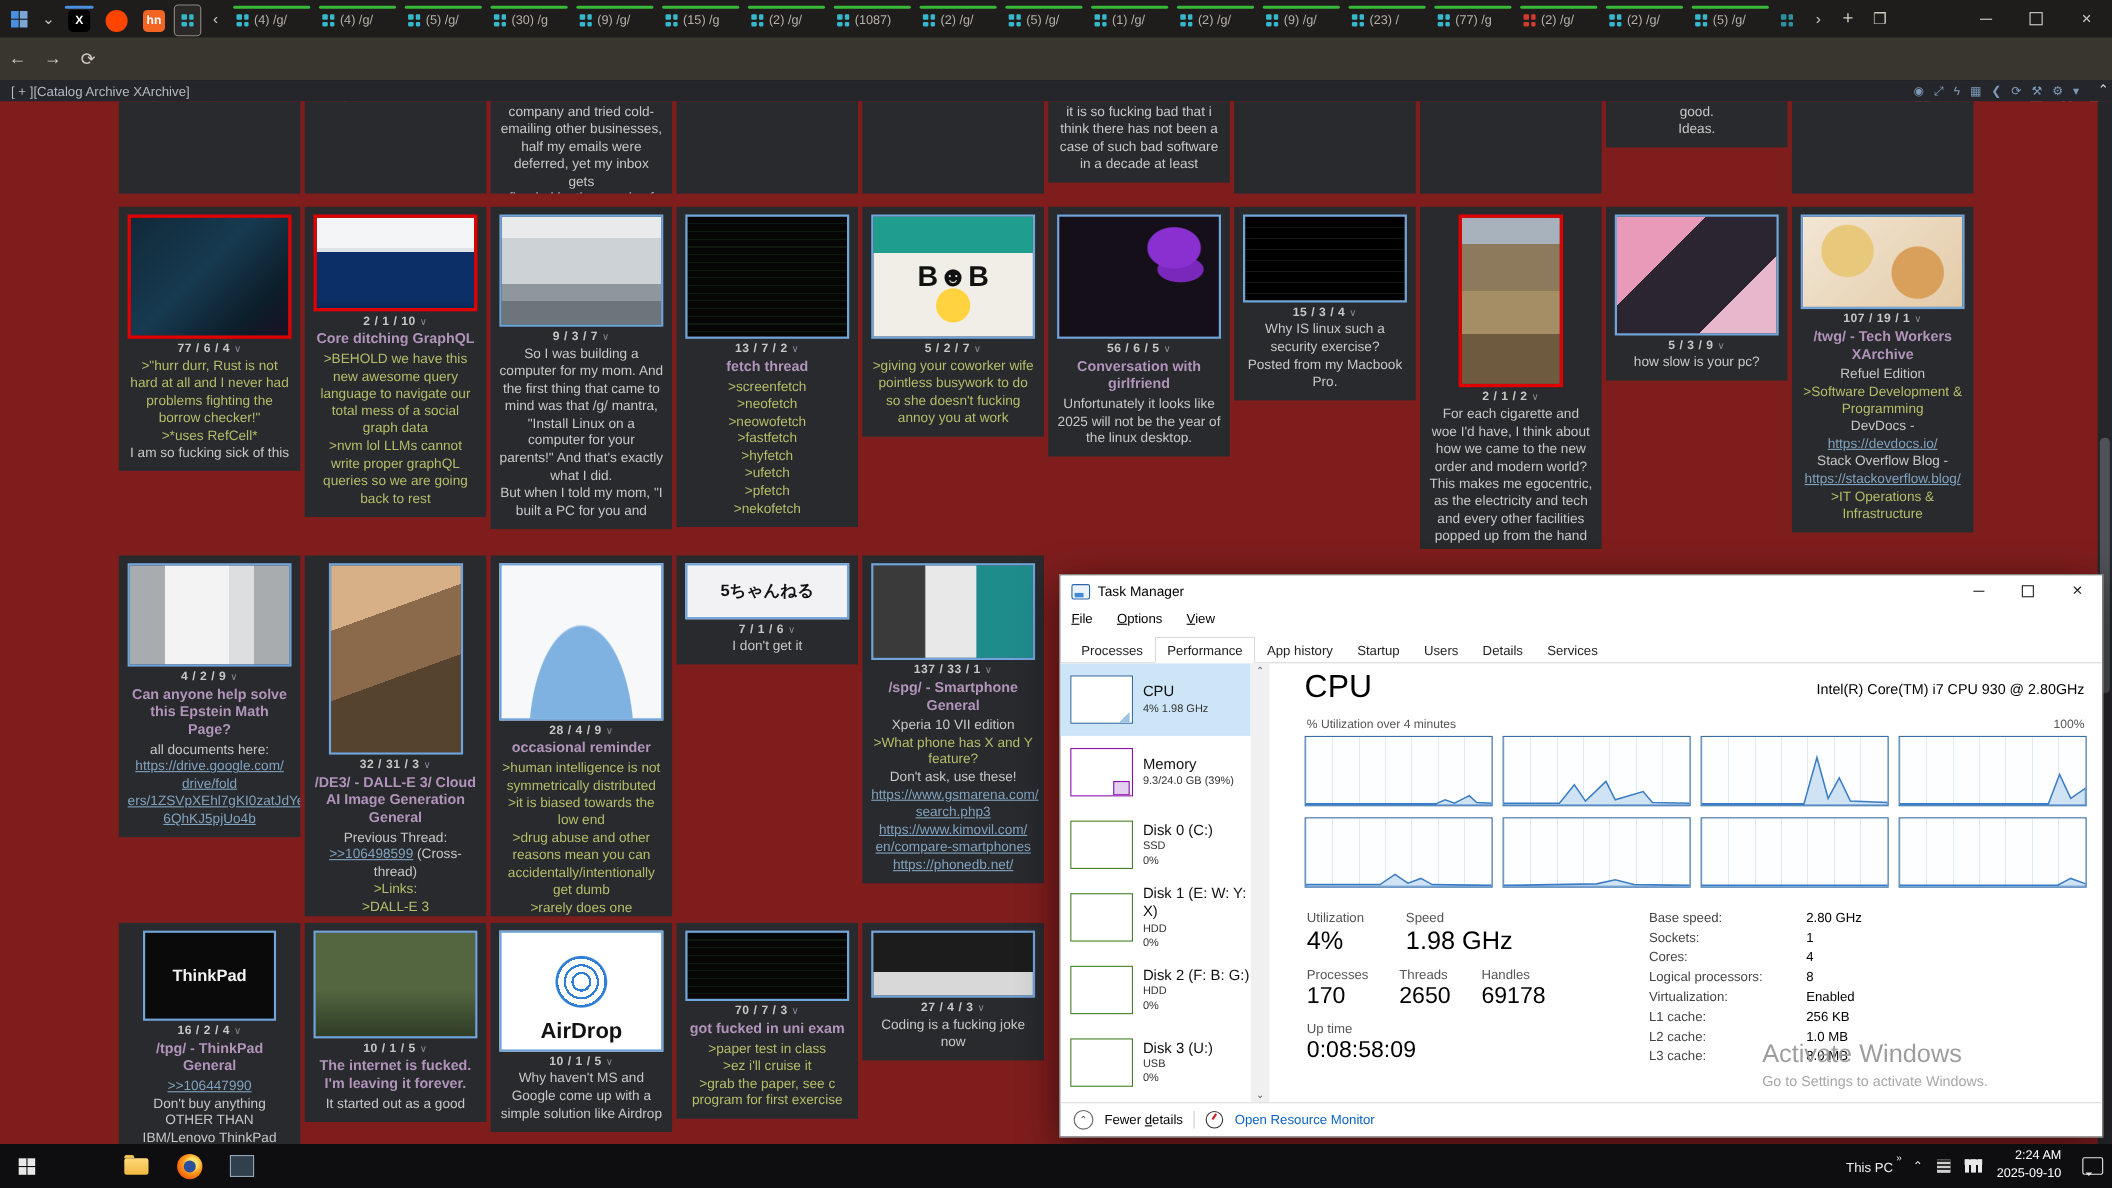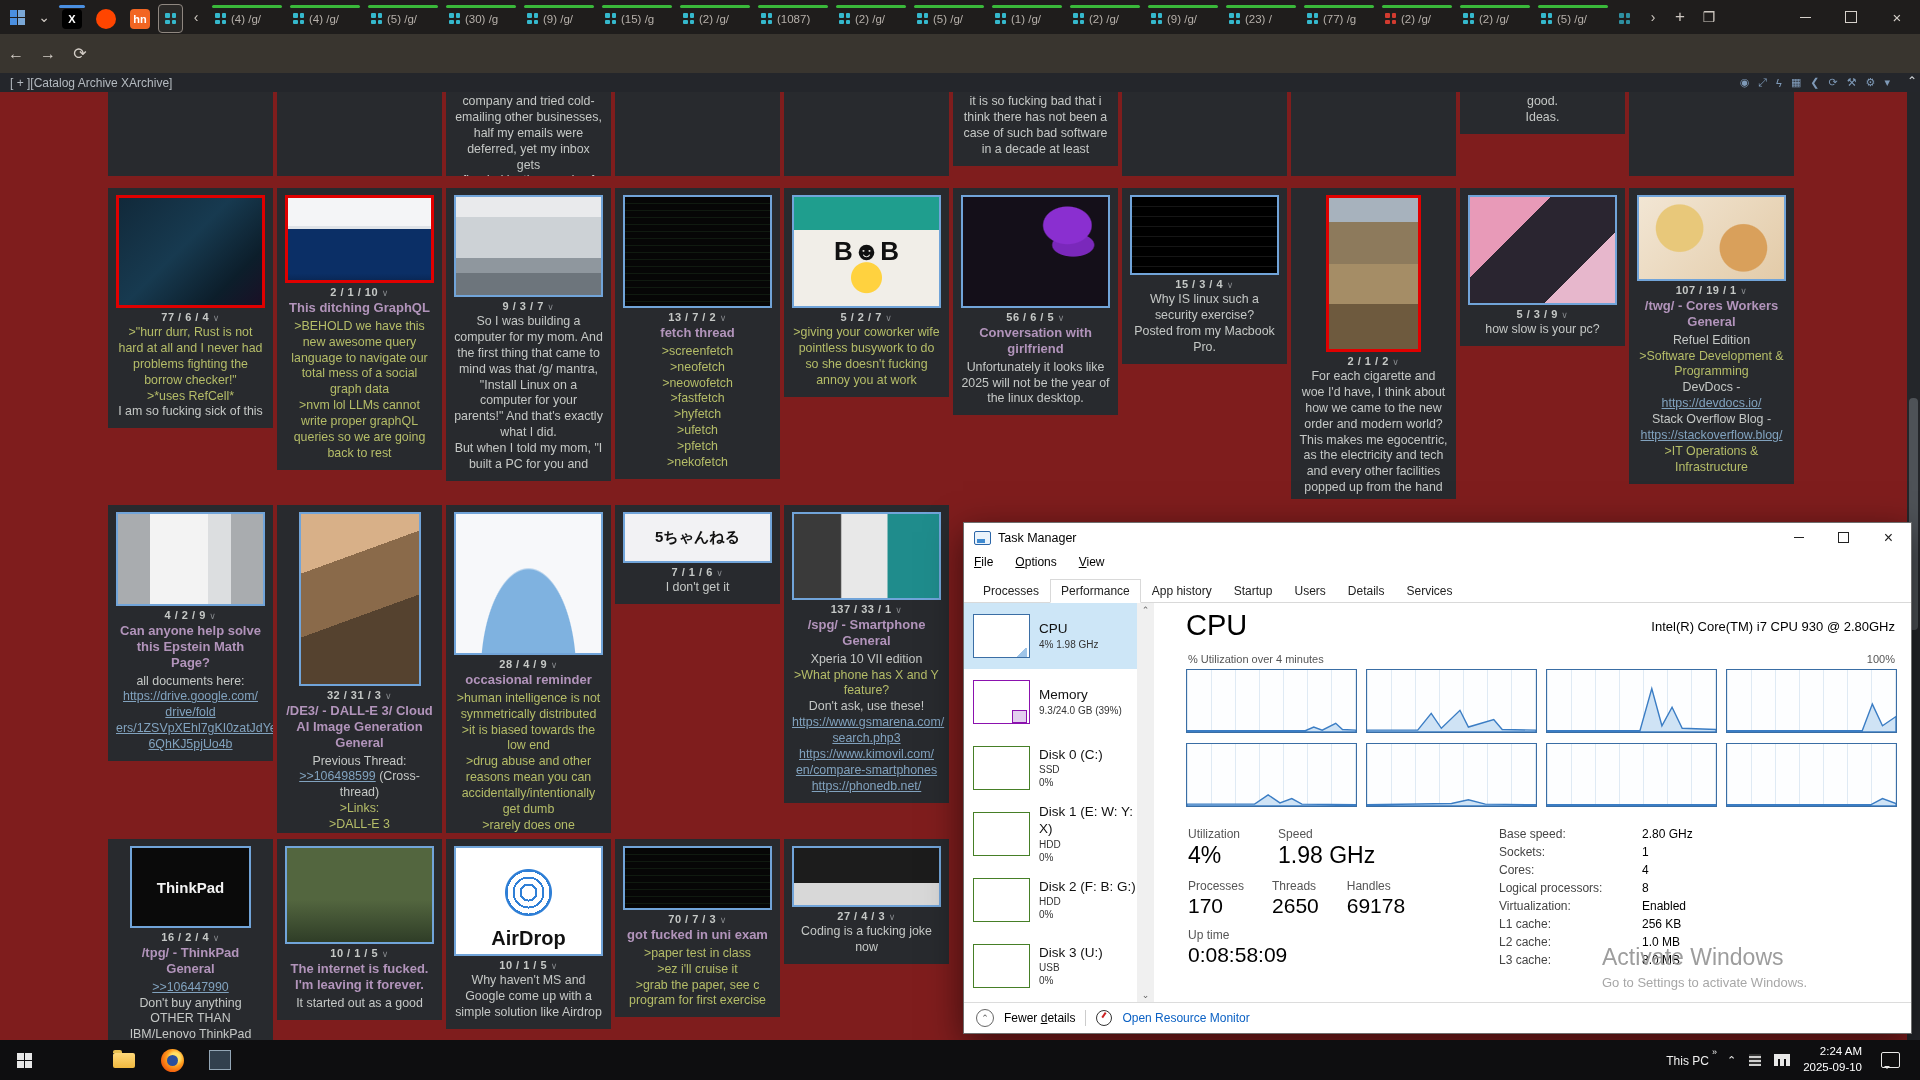--- a/index.html
+++ b/index.html
@@ -163,21 +163,21 @@
   
   #taskbar{position:absolute;left:0;top:1040px;width:1920px;height:40px;background:#0e0e10;z-index:60;color:#e8e8e8}
   .tslot{position:absolute;top:0;width:48px;height:40px;display:flex;align-items:center;justify-content:center}
   .winlogo{width:15px;height:15px;display:grid;grid-template-columns:7px 7px;grid-gap:1px}
   .winlogo i{background:#e8e8e8}
   .folder{width:22px;height:15px;background:linear-gradient(180deg,#ffd97a,#f0b83f);border-radius:2px;position:relative}
   .folder:before{content:"";position:absolute;left:0;top:-3px;width:9px;height:3px;background:#e8c053;border-radius:2px 2px 0 0}
   .ffx{width:23px;height:23px;border-radius:50%;background:radial-gradient(circle at 62% 38%,#ffe066 0 24%,#ff9e1f 42%,#f3600d 72%,#d44506 100%);position:relative}
   .ffx:after{content:"";position:absolute;left:6px;top:6px;width:11px;height:11px;border-radius:50%;background:#2a4f9e}
   .appw{width:20px;height:18px;background:#32404e;border:1px solid #93a6b6}
-  #trayright{position:absolute;right:0;top:0;height:40px;display:flex;align-items:center;gap:13px;padding-right:20px}
+  #trayright{position:absolute;right:0;top:0;height:40px;display:flex;align-items:center;gap:13px;padding-right:8px}
   .thispc{font-size:12px;color:#f0f0f0;position:relative}
   .thispc sup{font-size:9px;position:relative;top:-5px;left:3px}
   .chevup{color:#e8e8e8;font-size:11px}
   .trayic1{width:12px;height:12px;background:
      repeating-linear-gradient(0deg,#cfcfcf 0 2px,#303030 2px 4px),#cfcfcf}
   .trayic2{width:16px;height:12px;background:linear-gradient(180deg,#e8e8e8 0 5px,rgba(0,0,0,0) 5px),
      repeating-linear-gradient(90deg,#e8e8e8 0 4px,#0e0e10 4px 6px)}
   .clock{text-align:right;font-size:11.5px;line-height:1.35;color:#fff}
   .notif{width:17px;height:14px;border:1.5px solid #e8e8e8;border-radius:2px;position:relative;margin-left:6px}
   .notif:after{content:"";position:absolute;left:2px;bottom:-5px;border:3px solid rgba(0,0,0,0);border-top-color:#e8e8e8}
@@ -487,21 +487,21 @@
     <div class="card" style="left: 108px; top: 96px; max-height: 311px;">
       <div class="thumb th-ide b-red" style="height: 113px; width: 149px;"></div>
       <div class="stats">77 / 6 / 4 <span class="caret">∨</span></div>
       <div class="cline"><span class="k-g">&gt;"hurr durr, Rust is not hard at all and I never had problems fighting the borrow checker!"</span></div>
       <div class="cline"><span class="k-g">&gt;*uses RefCell*</span></div>
       <div class="cline"><span class="k-t">I am so fucking sick of this</span></div>
     </div>
     <div class="card" style="left: 277px; top: 96px; max-height: 311px;">
       <div class="thumb th-meta b-red" style="height: 88px; width: 149px;"></div>
       <div class="stats">2 / 1 / 10 <span class="caret">∨</span></div>
-      <div class="ctitle">This ditching GraphQL</div>
+      <div class="ctitle">Core ditching GraphQL</div>
       <div class="cline"><span class="k-g">&gt;BEHOLD we have this new awesome query language to navigate our total mess of a social graph data</span></div>
       <div class="cline"><span class="k-g">&gt;nvm lol LLMs cannot write proper graphQL queries so we are going back to rest</span></div>
     </div>
     <div class="card" style="left: 446px; top: 96px; max-height: 311px;">
       <div class="thumb th-man b-blue" style="height: 102px; width: 149px;"></div>
       <div class="stats">9 / 3 / 7 <span class="caret">∨</span></div>
       <div class="cline"><span class="k-t">So I was building a computer for my mom. And the first thing that came to mind was that /g/ mantra, "Install Linux on a computer for your parents!" And that's exactly what I did.</span></div>
       <div class="cline"><span class="k-t">But when I told my mom, "I built a PC for you and</span></div>
     </div>
     <div class="card" style="left: 615px; top: 96px; max-height: 311px;">
@@ -542,21 +542,21 @@
       <div class="cline"><span class="k-t">For each cigarette and woe I'd have, I think about how we came to the new order and modern world? This makes me egocentric, as the electricity and tech and every other facilities popped up from the hand</span></div>
     </div>
     <div class="card" style="left: 1460px; top: 96px; max-height: 311px;">
       <div class="thumb th-animepc b-blue" style="height: 110px; width: 149px;"></div>
       <div class="stats">5 / 3 / 9 <span class="caret">∨</span></div>
       <div class="cline"><span class="k-t">how slow is your pc?</span></div>
     </div>
     <div class="card" style="left: 1629px; top: 96px; max-height: 311px;">
       <div class="thumb th-cereal b-blue" style="height: 86px; width: 149px;"></div>
       <div class="stats">107 / 19 / 1 <span class="caret">∨</span></div>
-      <div class="ctitle">/twg/ - Cores Workers General</div>
+      <div class="ctitle">/twg/ - Tech Workers XArchive</div>
       <div class="cline"><span class="k-t">Refuel Edition</span></div>
       <div class="cline"><span class="k-g">&gt;Software Development &amp; Programming</span></div>
       <div class="cline"><span class="k-t">DevDocs - </span><span class="k-l">https://devdocs.io/</span></div>
       <div class="cline"><span class="k-t">Stack Overflow Blog - </span><span class="k-l">https://stackoverflow.blog/</span></div>
       <div class="cline"><span class="k-g">&gt;IT Operations &amp; Infrastructure</span></div>
     </div>
     <div class="card" style="left: 108px; top: 413px; max-height: 328px;">
       <div class="thumb th-doc b-blue" style="height: 94px; width: 149px;"></div>
       <div class="stats">4 / 2 / 9 <span class="caret">∨</span></div>
       <div class="ctitle">Can anyone help solve this Epstein Math Page?</div>

